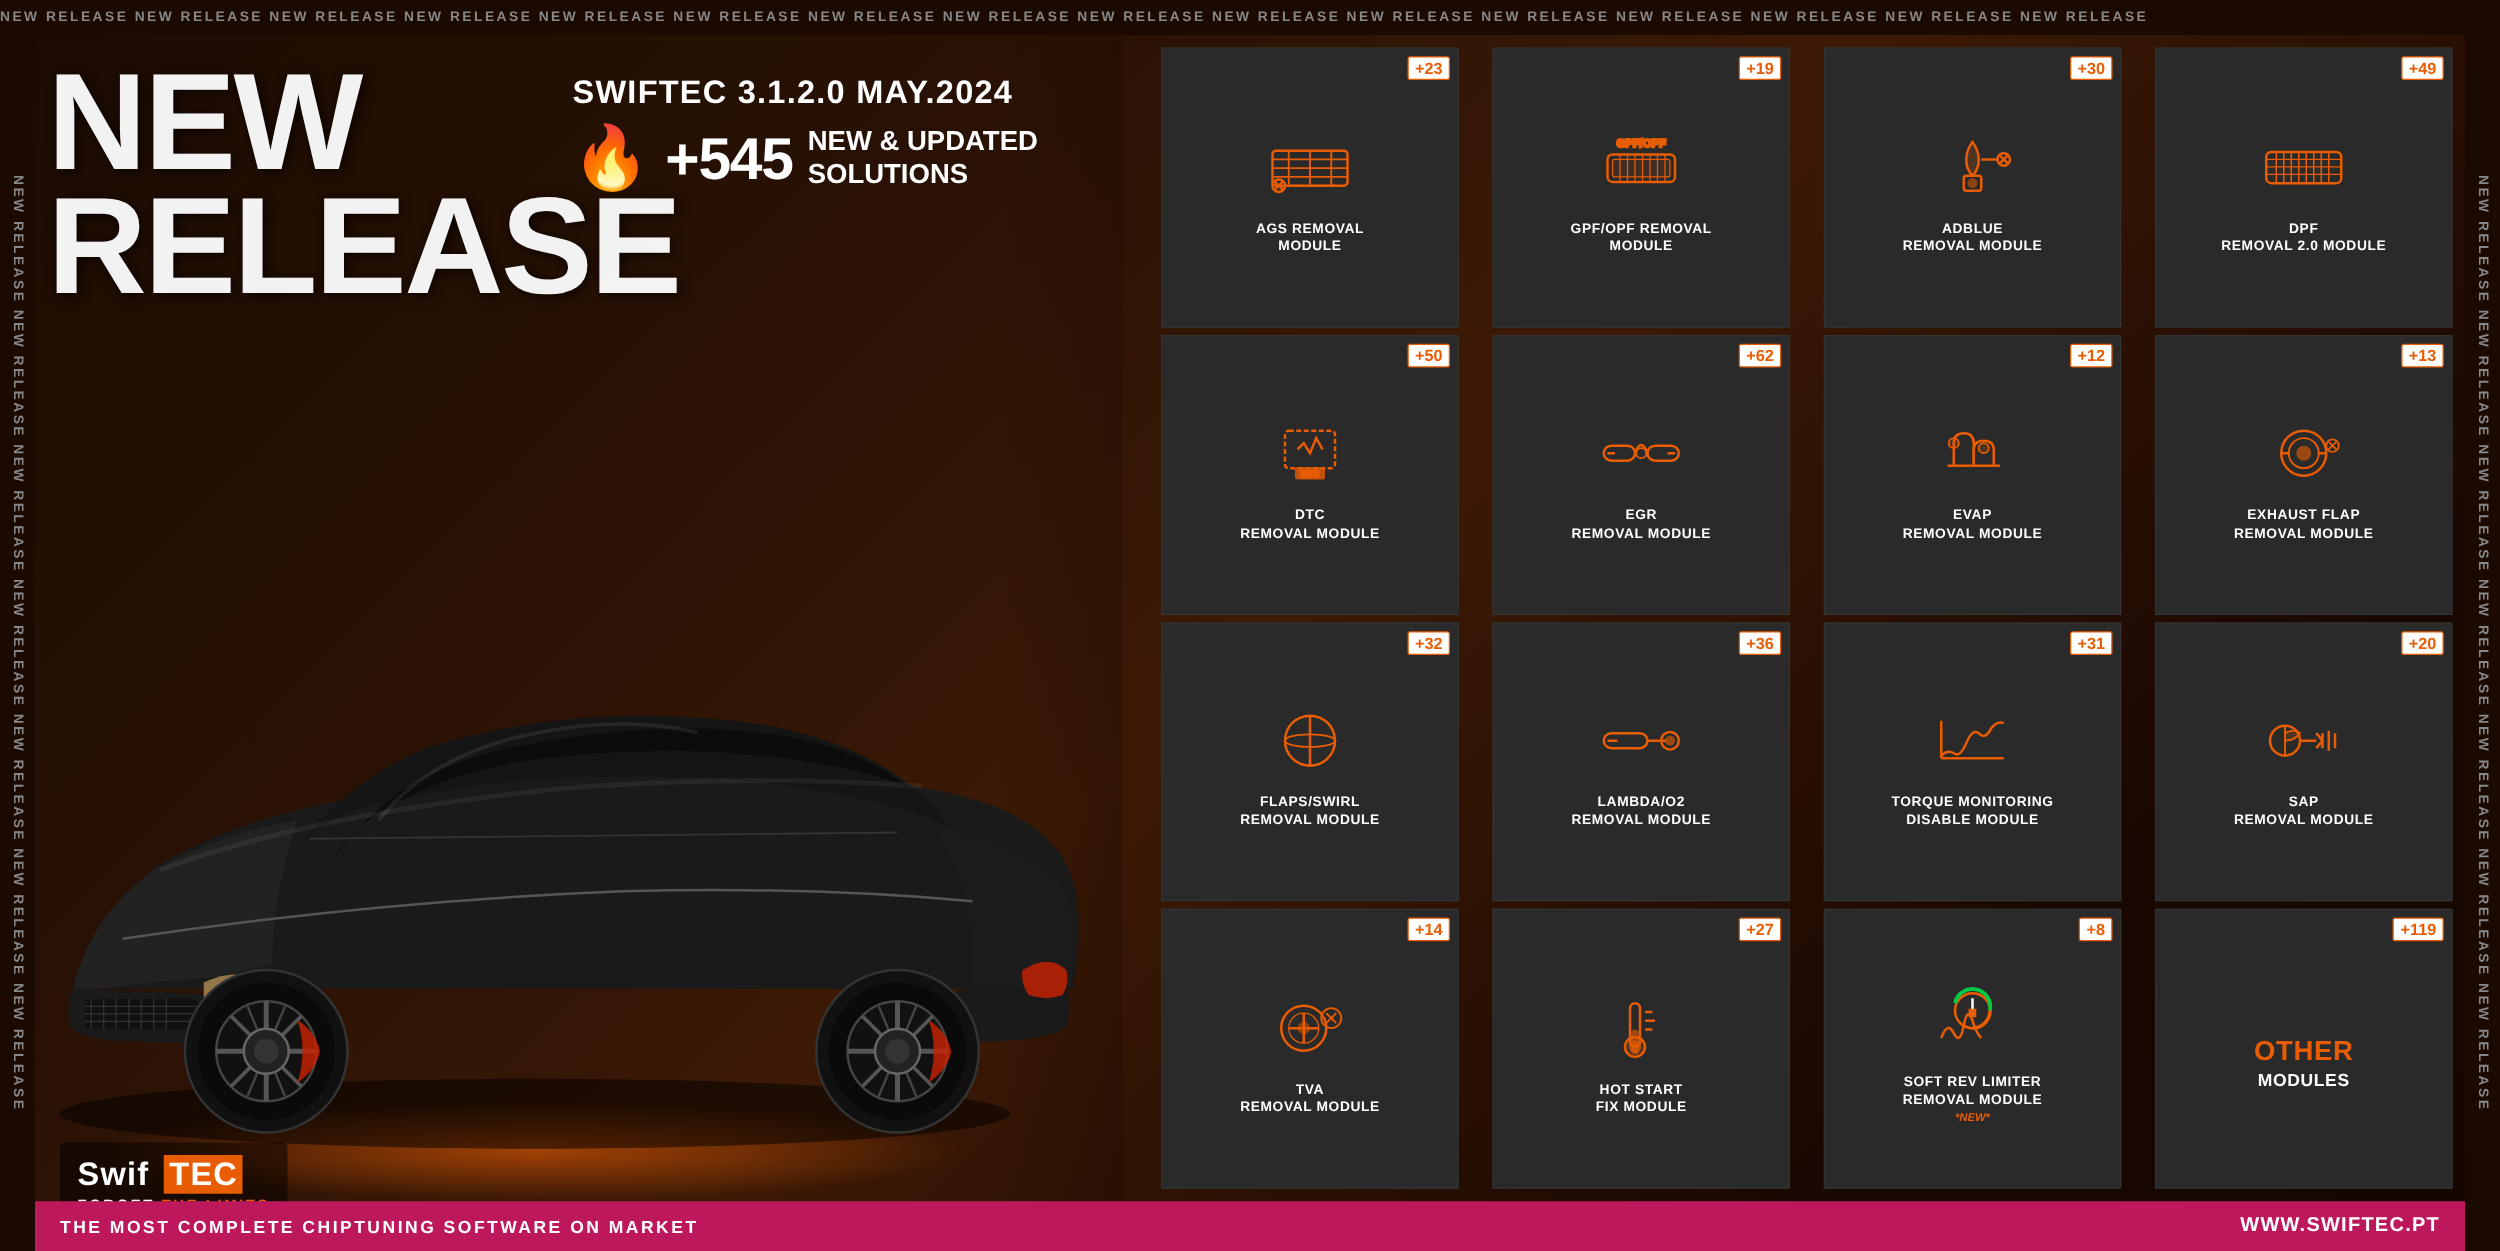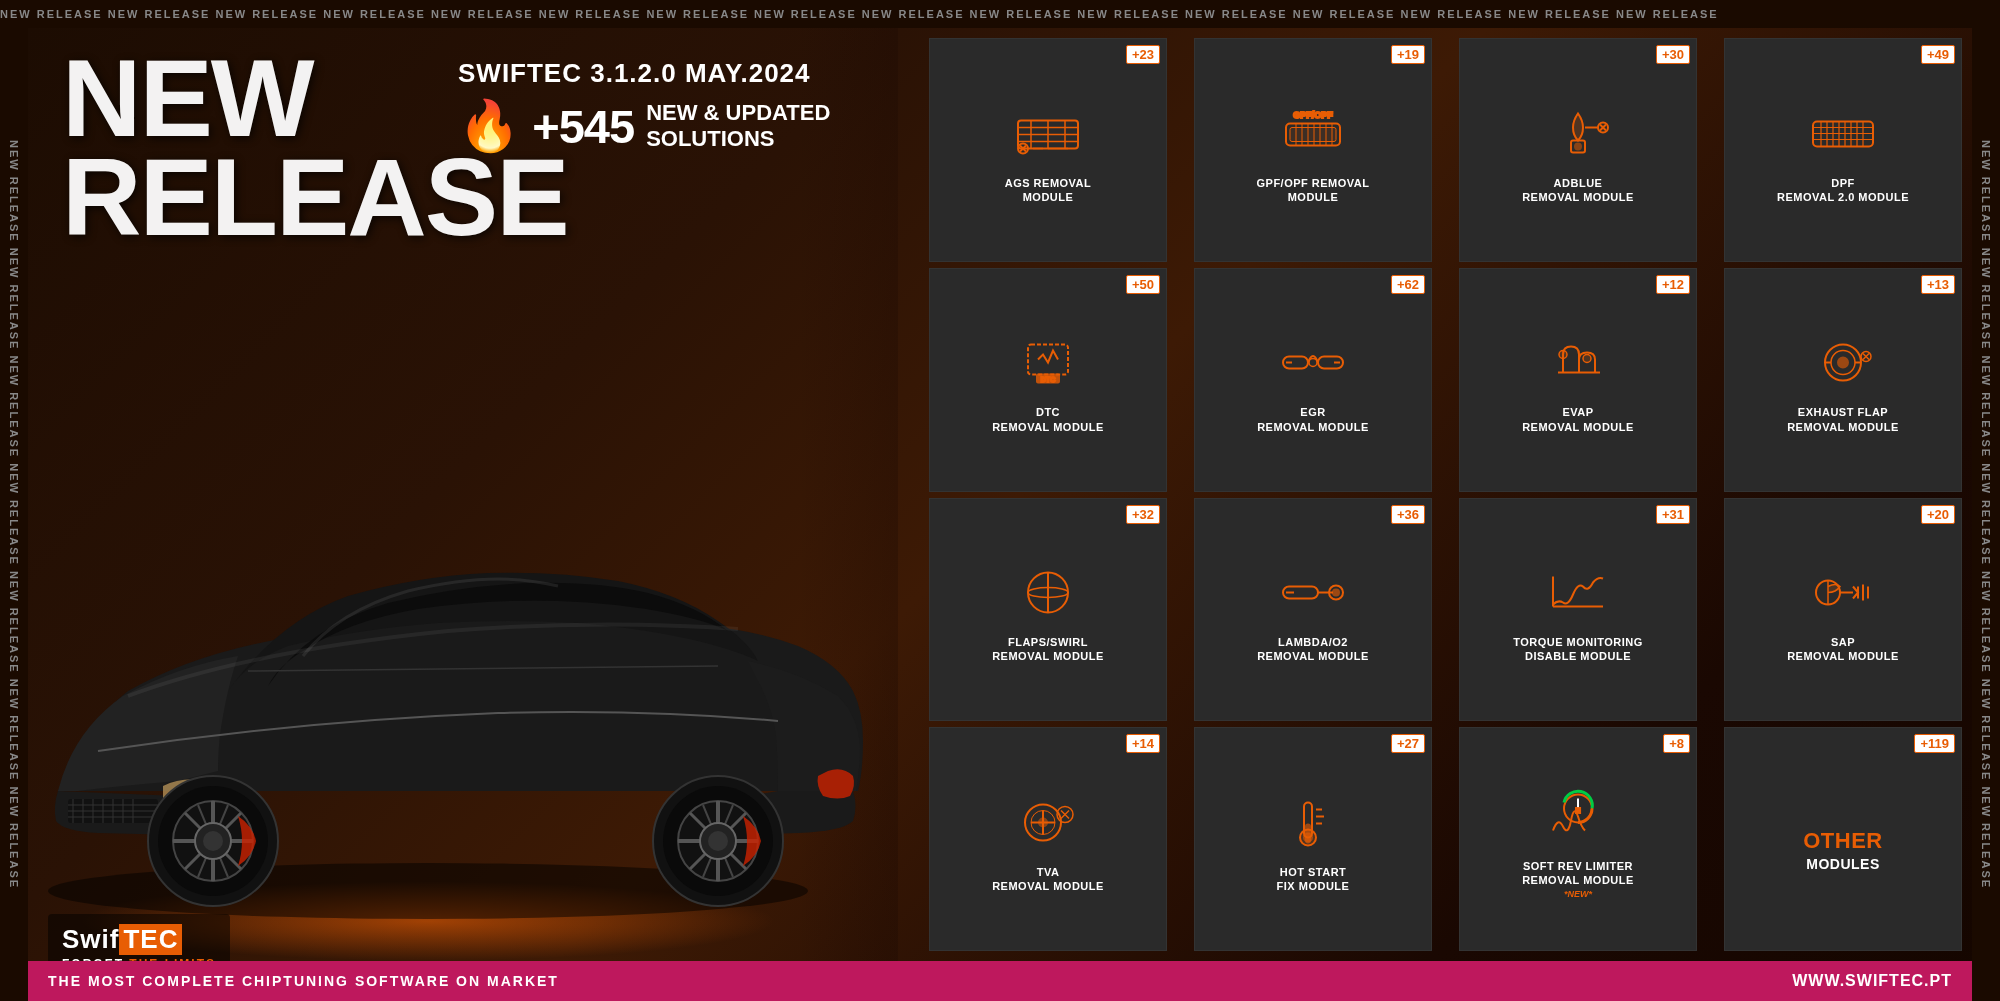--- a/index.html
+++ b/index.html
@@ -75,21 +75,20 @@
       position: relative;
       flex-shrink: 0;
     }
 
     
     .new-release-container {
       position: absolute;
       top: 20px;
       left: 10px;
       z-index: 5;
-      margin-left: 24px;
     }
     .new-text {
       font-size: 110px;
       font-weight: 900;
       color: white;
       line-height: 0.9;
       text-transform: uppercase;
       letter-spacing: -2px;
       text-shadow: 2px 2px 10px rgba(0,0,0,0.8);
       opacity: 0.95;
@@ -162,21 +161,21 @@
       bottom: 20px;
       left: 20px;
       z-index: 10;
       background: rgba(0,0,0,0.5);
       padding: 10px 14px;
       border-radius: 4px;
     }
     .swift-logo {
       display: flex;
       align-items: center;
-      gap: 0;
+      gap: 12px;
     }
     .swift-white {
       color: white;
       font-size: 26px;
       font-weight: 900;
       letter-spacing: 1px;
     }
     .tec-box {
       background: #e85d04;
       color: white;

